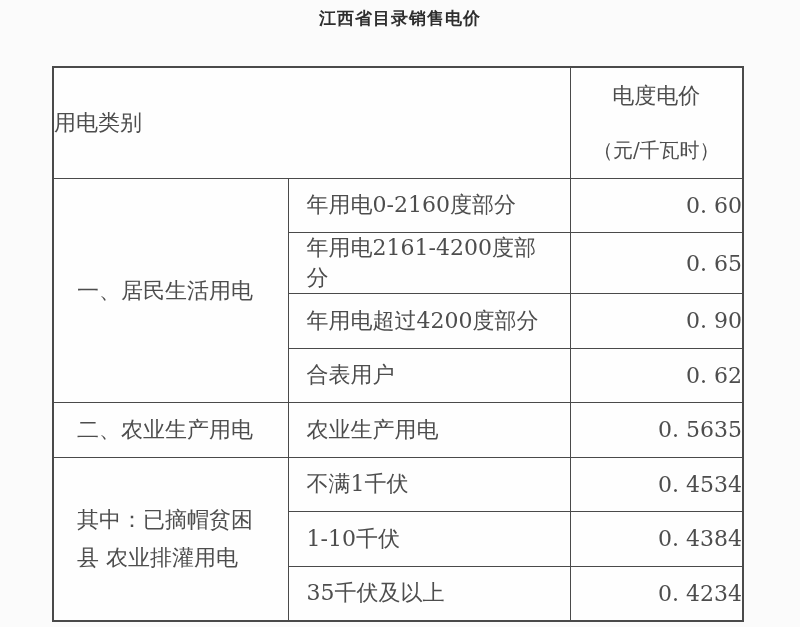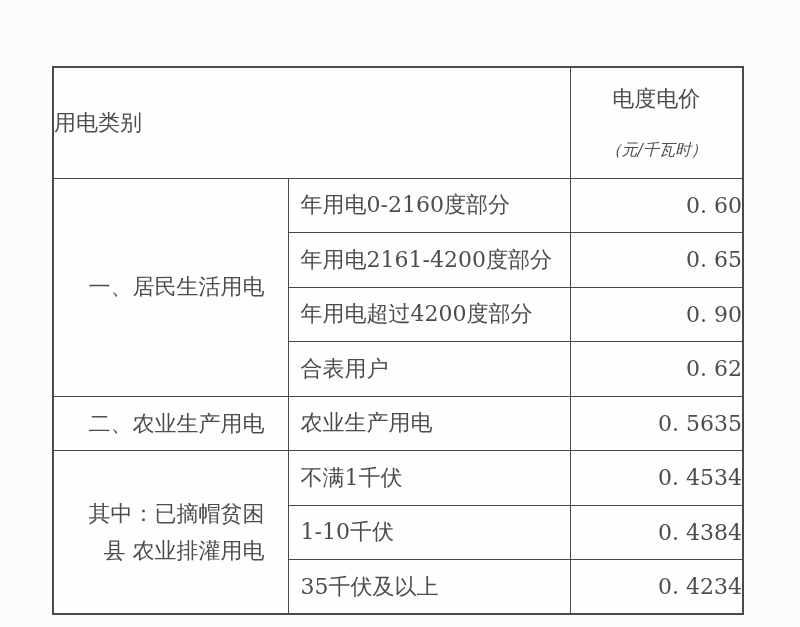--- a/index.html
+++ b/index.html
@@ -48,41 +48,41 @@
   td.cat-header {
   }
   td.price-header {
     text-align: center;
   }
   .price-header-main {
     font-size: 22px;
     margin-bottom: 26px;
   }
   .price-header-unit {
-    font-size: 16px;
-    font-style: italic;
+    font-size: 20px;
   }
   td.group-cell {
-    text-align: right;
+    text-align: left;
     padding: 0 23px;
     line-height: 1.7;
   }
   td.sub-cell {
     text-align: left;
-    padding: 0 12px;
+    padding: 0 18px;
   }
   td.price-cell {
     text-align: right;
   }
 </style>
 </head>
 <body>
 
 <div class="page">
 
+  <div class="page-title">江西省目录销售电价</div>
 
   <table class="price-table">
     <colgroup>
       <col style="width:235px">
       <col style="width:282px">
       <col style="width:173px">
     </colgroup>
     <tbody>
       <tr class="header-row">
         <td class="cat-header" colspan="2">用电类别</td>

